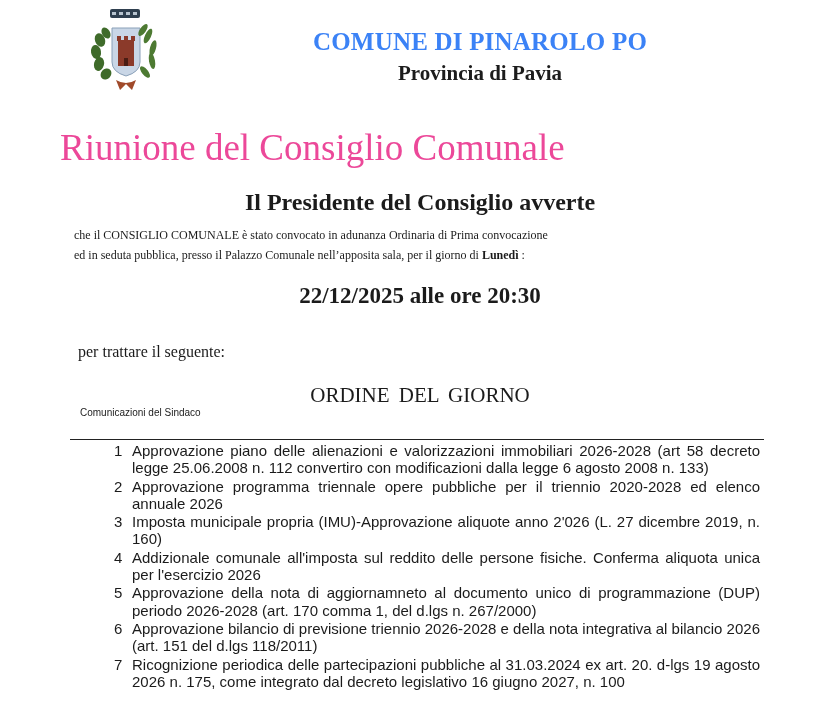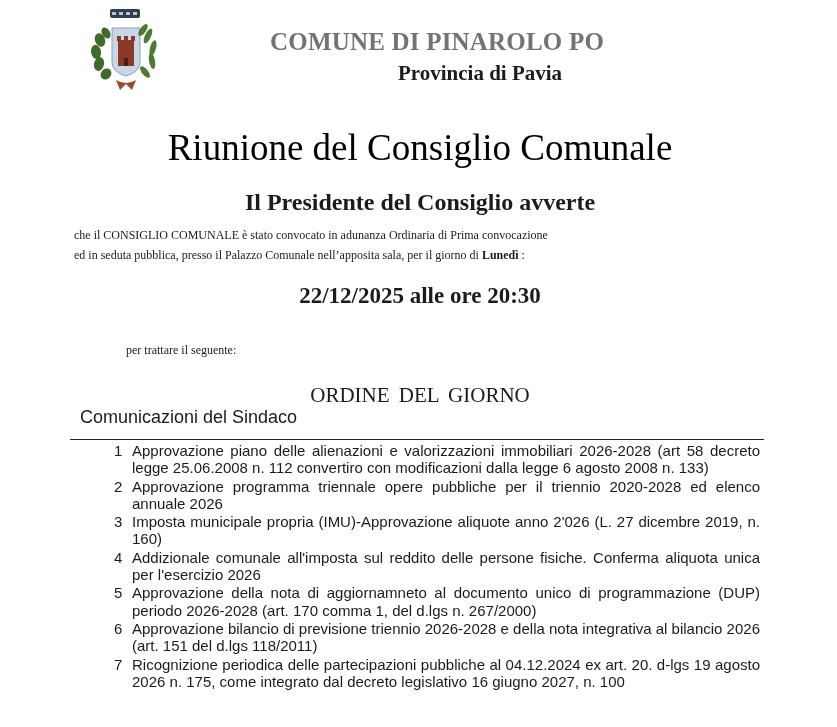--- a/index.html
+++ b/index.html
@@ -4,49 +4,49 @@
 <style>
   html, body { margin:0; padding:0; }
   body {
     width:837px; height:727px; overflow:hidden; background:#ffffff;
     position:relative; color:#1b1b1b;
     font-family:"Liberation Serif", serif;
   }
   .abs { position:absolute; }
   #crest { left:82px; top:6px; width:86px; height:90px; }
   #org-name {
-    left:270px; top:28px; width:420px; 
-    font-weight:bold; font-size:25px; letter-spacing:0.2px; color:#737373;
+    left:270px; top:28px; width:420px; text-align:center;
+    font-weight:bold; font-size:25px; letter-spacing:0.2px; color:#3b82f6;
   }
   #org-province {
     left:270px; top:61px; width:420px; text-align:center;
     font-weight:bold; font-size:21px; color:#1c1c1c;
   }
   #doc-title {
-    left:60px; top:126px; width:720px; text-align:center;
-    font-size:37px; color:#000000;
+    left:60px; top:126px; width:720px; 
+    font-size:37px; color:#ec4899;
   }
   #subtitle {
     left:120px; top:189px; width:600px; text-align:center;
     font-weight:bold; font-size:24px;
   }
   .body-line { left:74px; font-size:12px; white-space:nowrap; }
   #line1 { top:228px; }
   #line2 { top:248px;text-align:center; }
   #meeting-date {
     left:120px; top:283px; width:600px; text-align:center;
     font-weight:bold; font-size:23px;
   }
-  #intro { left:78px; top:343px; font-size:12px;margin-left:48px; }
+  #intro { left:78px; top:343px; font-size:16px; }
   #agenda-heading {
     left:220px; top:383px; width:400px; text-align:center;
     font-size:21px; word-spacing:4px;
   }
   #communications {
-    left:80px; top:407px; font-family:"Liberation Sans", sans-serif; font-size:18px;
+    left:80px; top:407px; font-family:"Liberation Sans", sans-serif; font-size:10px;
   }
   #rule { left:70px; top:439px; width:694px; height:0; border-top:1.5px solid #222; }
   #agenda-list {
     left:108px; top:442px; width:652px; margin:0; padding:0; list-style:none;
     font-family:"Liberation Sans", sans-serif; font-size:15px; line-height:17.3px;
   }
   .agenda-item { display:flex; margin-bottom:1px; }
   .agenda-num { width:24px; flex:0 0 24px; text-align:left; padding-left:6px; box-sizing:border-box; }
   .agenda-text { flex:1; text-align:justify; }
 </style>
@@ -128,15 +128,15 @@
   <li class="agenda-item">
     <span class="agenda-num">5</span>
     <span class="agenda-text">Approvazione della nota di aggiornamneto al documento unico di programmazione (DUP) periodo 2026-2028 (art. 170 comma 1, del d.lgs n. 267/2000)</span>
   </li>
   <li class="agenda-item">
     <span class="agenda-num">6</span>
     <span class="agenda-text">Approvazione bilancio di previsione triennio 2026-2028 e della nota integrativa al bilancio 2026 (art. 151 del d.lgs 118/2011)</span>
   </li>
   <li class="agenda-item">
     <span class="agenda-num">7</span>
-    <span class="agenda-text">Ricognizione periodica delle partecipazioni pubbliche al 04.12.2024 ex art. 20. d-lgs 19 agosto 2026 n. 175, come integrato dal decreto legislativo 16 giugno 2027, n. 100</span>
+    <span class="agenda-text">Ricognizione periodica delle partecipazioni pubbliche al 31.03.2024 ex art. 20. d-lgs 19 agosto 2026 n. 175, come integrato dal decreto legislativo 16 giugno 2027, n. 100</span>
   </li>
 </ol>
 
 </body></html>

